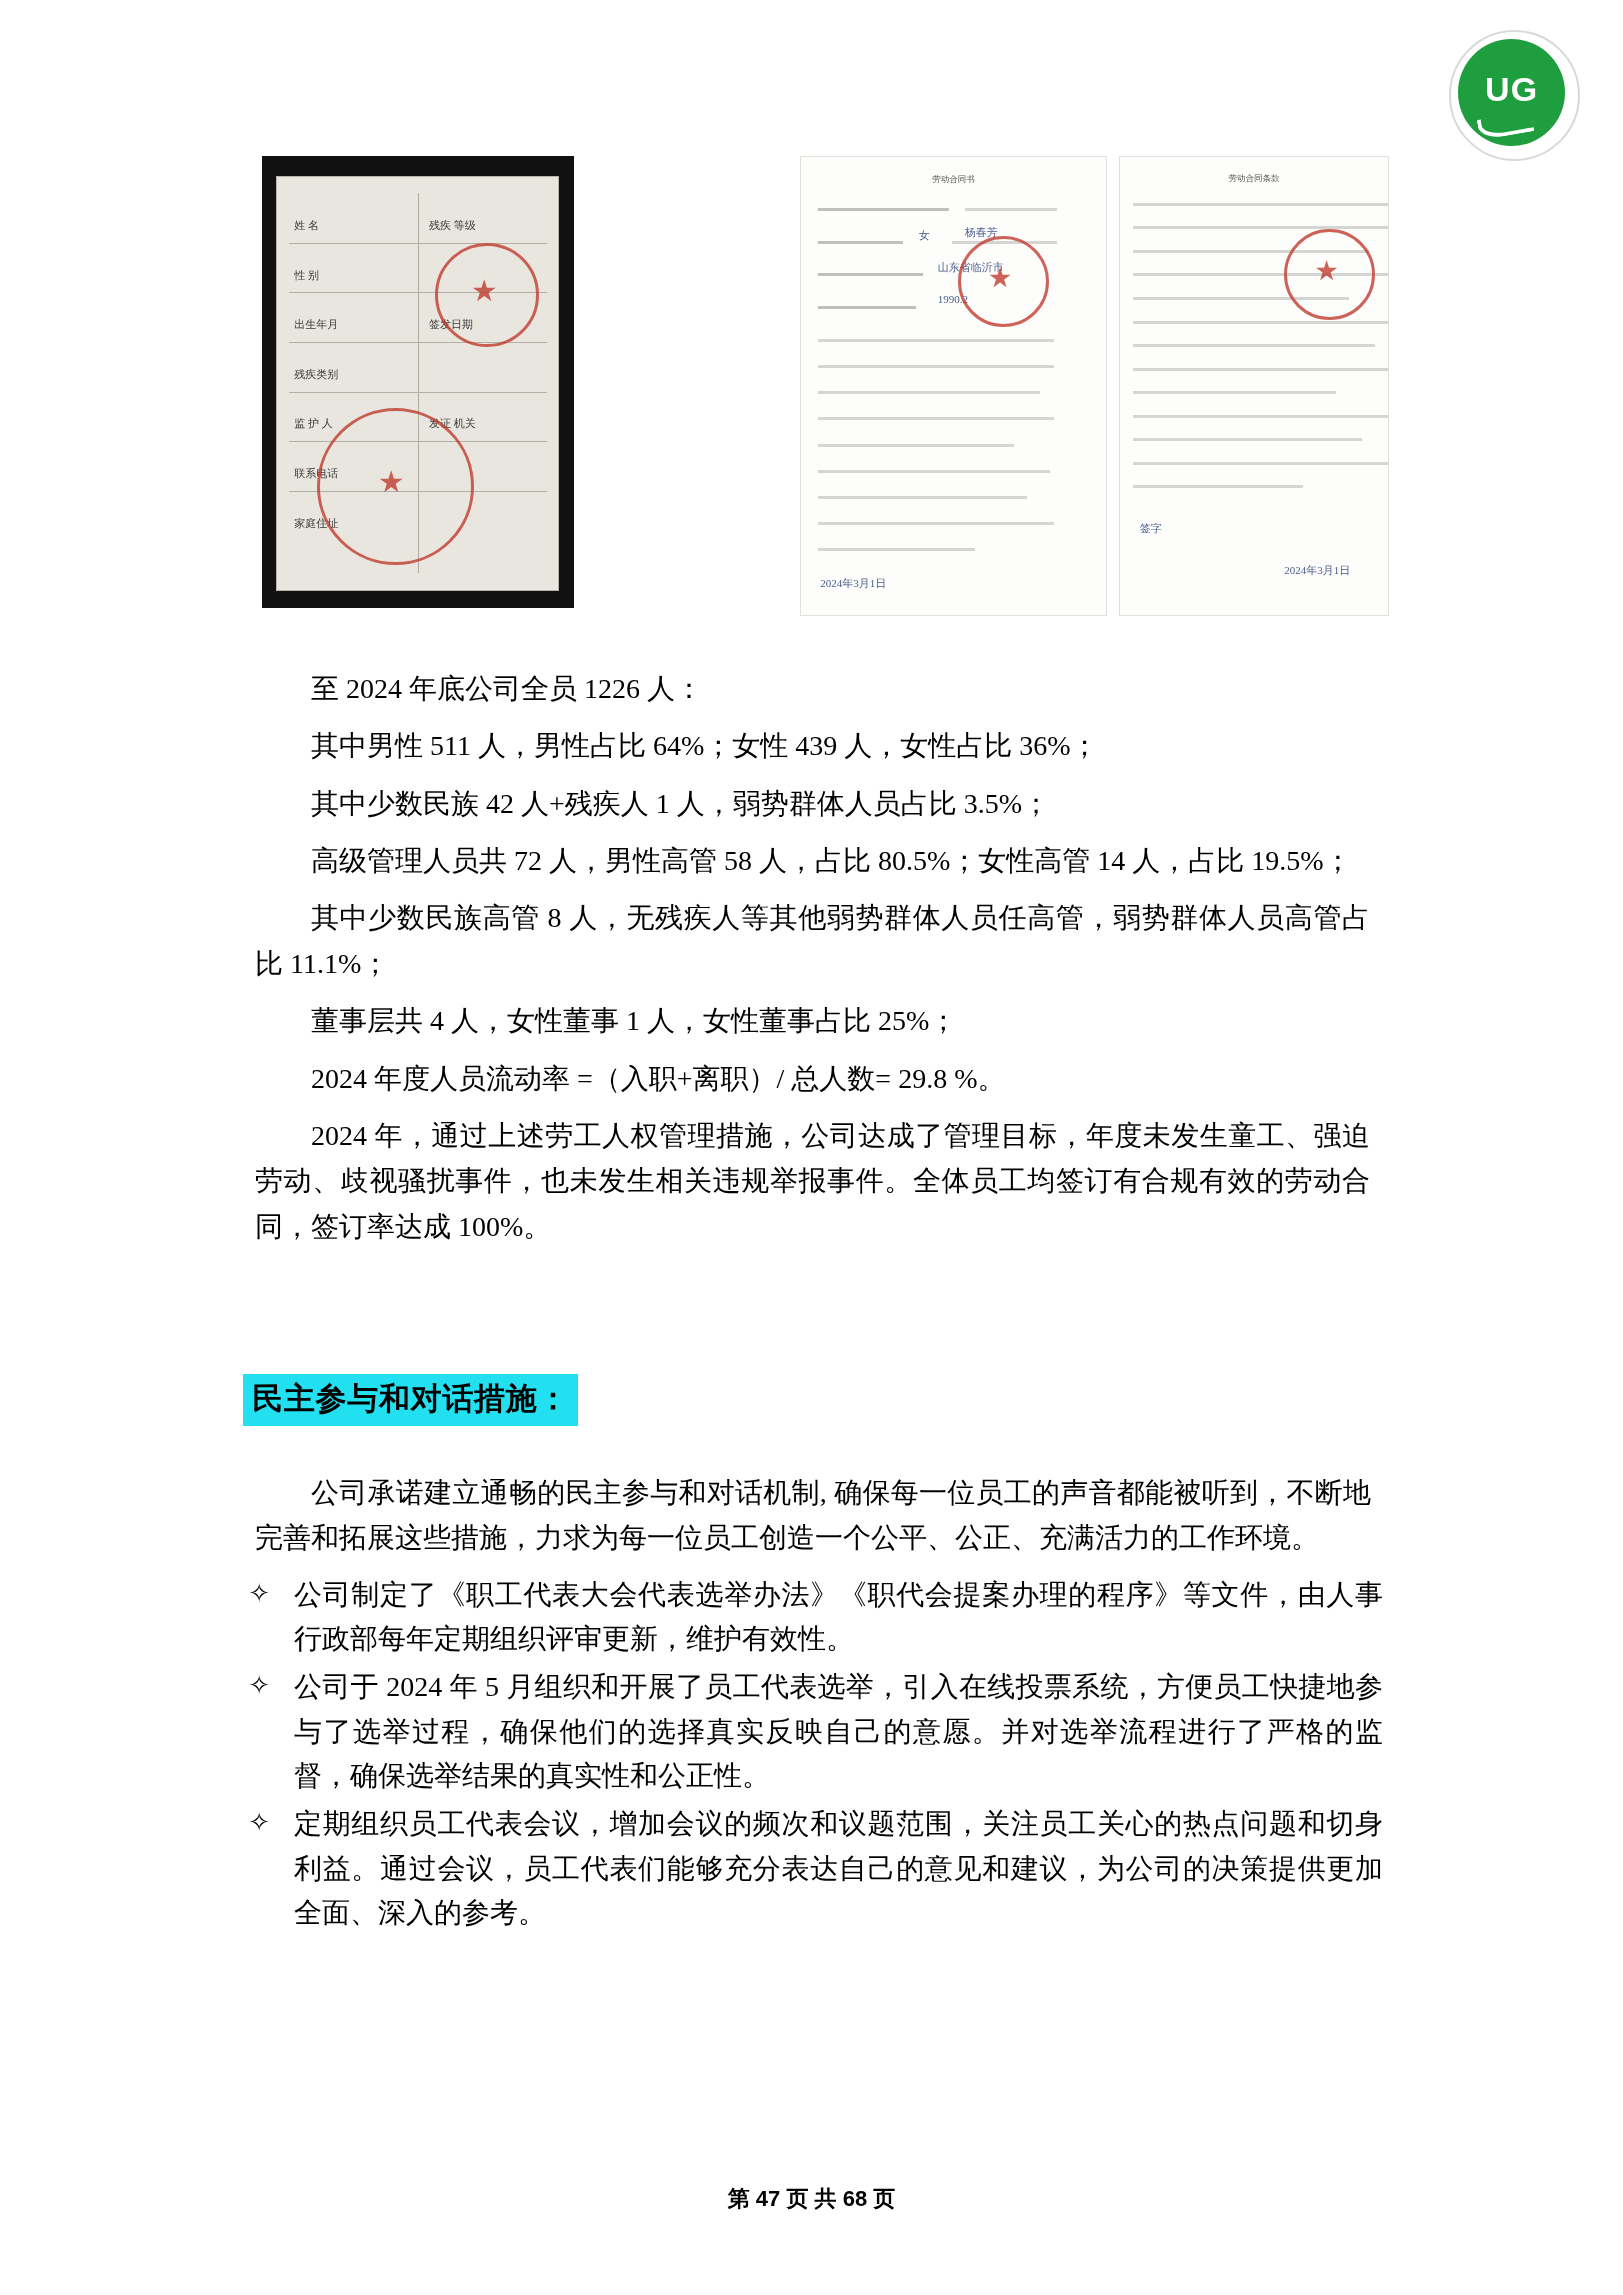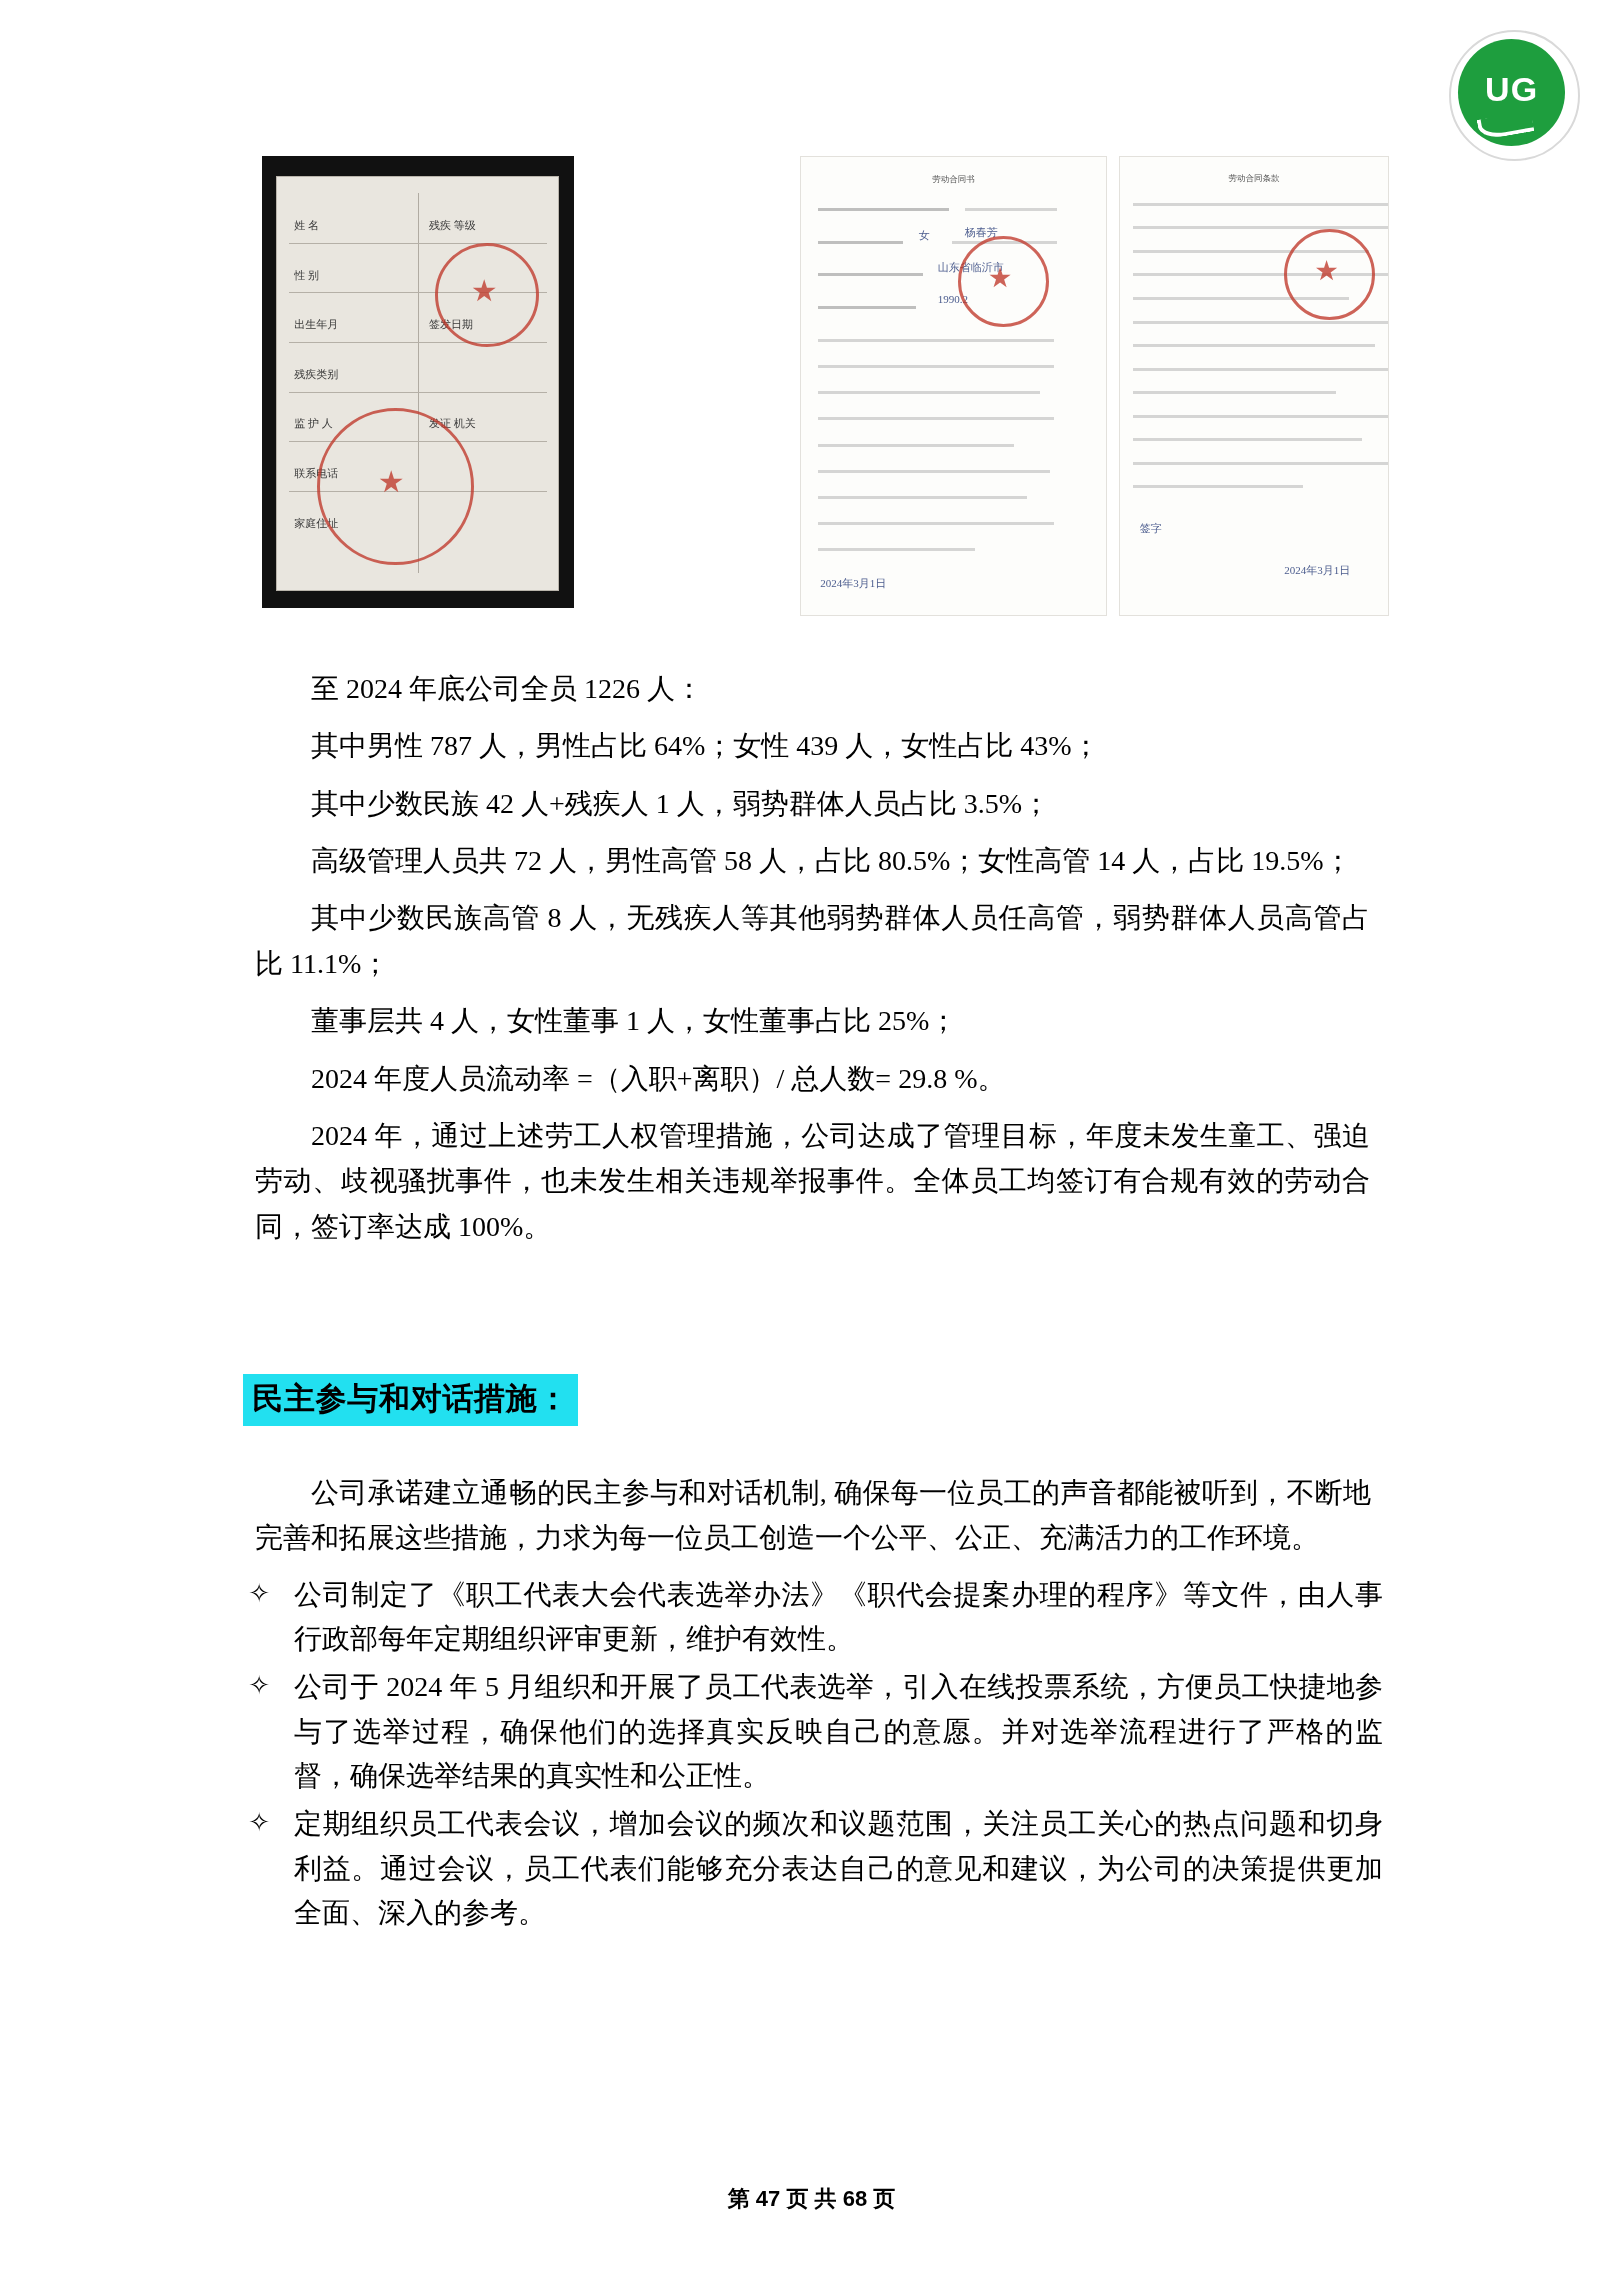--- a/index.html
+++ b/index.html
@@ -312,21 +312,21 @@
     <div class="hand" style="left:19.6px; top:364px;">签字</div>
     <div class="hand" style="left:164px; top:406px;">2024年3月1日</div>
     <div class="stamp" style="left:164px; top:72px; width:85px; height:85px;">
       <div class="star" style="left:27px; top:25px; font-size:27.5px;">★</div>
     </div>
   </div>
 </div>
 
 <div class="body-text">
   <p class="para p-indent">至 2024 年底公司全员 1226 人：</p>
-  <p class="para p-indent">其中男性 787 人，男性占比 64%；女性 439 人，女性占比 43%；</p>
+  <p class="para p-indent">其中男性 511 人，男性占比 64%；女性 439 人，女性占比 36%；</p>
   <p class="para p-indent">其中少数民族 42 人+残疾人 1 人，弱势群体人员占比 3.5%；</p>
   <p class="para p-indent">高级管理人员共 72 人，男性高管 58 人，占比 80.5%；女性高管 14 人，占比 19.5%；</p>
   <p class="para p-indent">其中少数民族高管 8 人，无残疾人等其他弱势群体人员任高管，弱势群体人员高管占比 11.1%；</p>
   <p class="para p-indent">董事层共 4 人，女性董事 1 人，女性董事占比 25%；</p>
   <p class="para p-indent">2024 年度人员流动率 =（入职+离职）/ 总人数= 29.8 %。</p>
   <p class="para p-indent">2024 年，通过上述劳工人权管理措施，公司达成了管理目标，年度未发生童工、强迫劳动、歧视骚扰事件，也未发生相关违规举报事件。全体员工均签订有合规有效的劳动合同，签订率达成 100%。</p>
 </div>
 
 <div class="section-head">民主参与和对话措施：</div>
 

